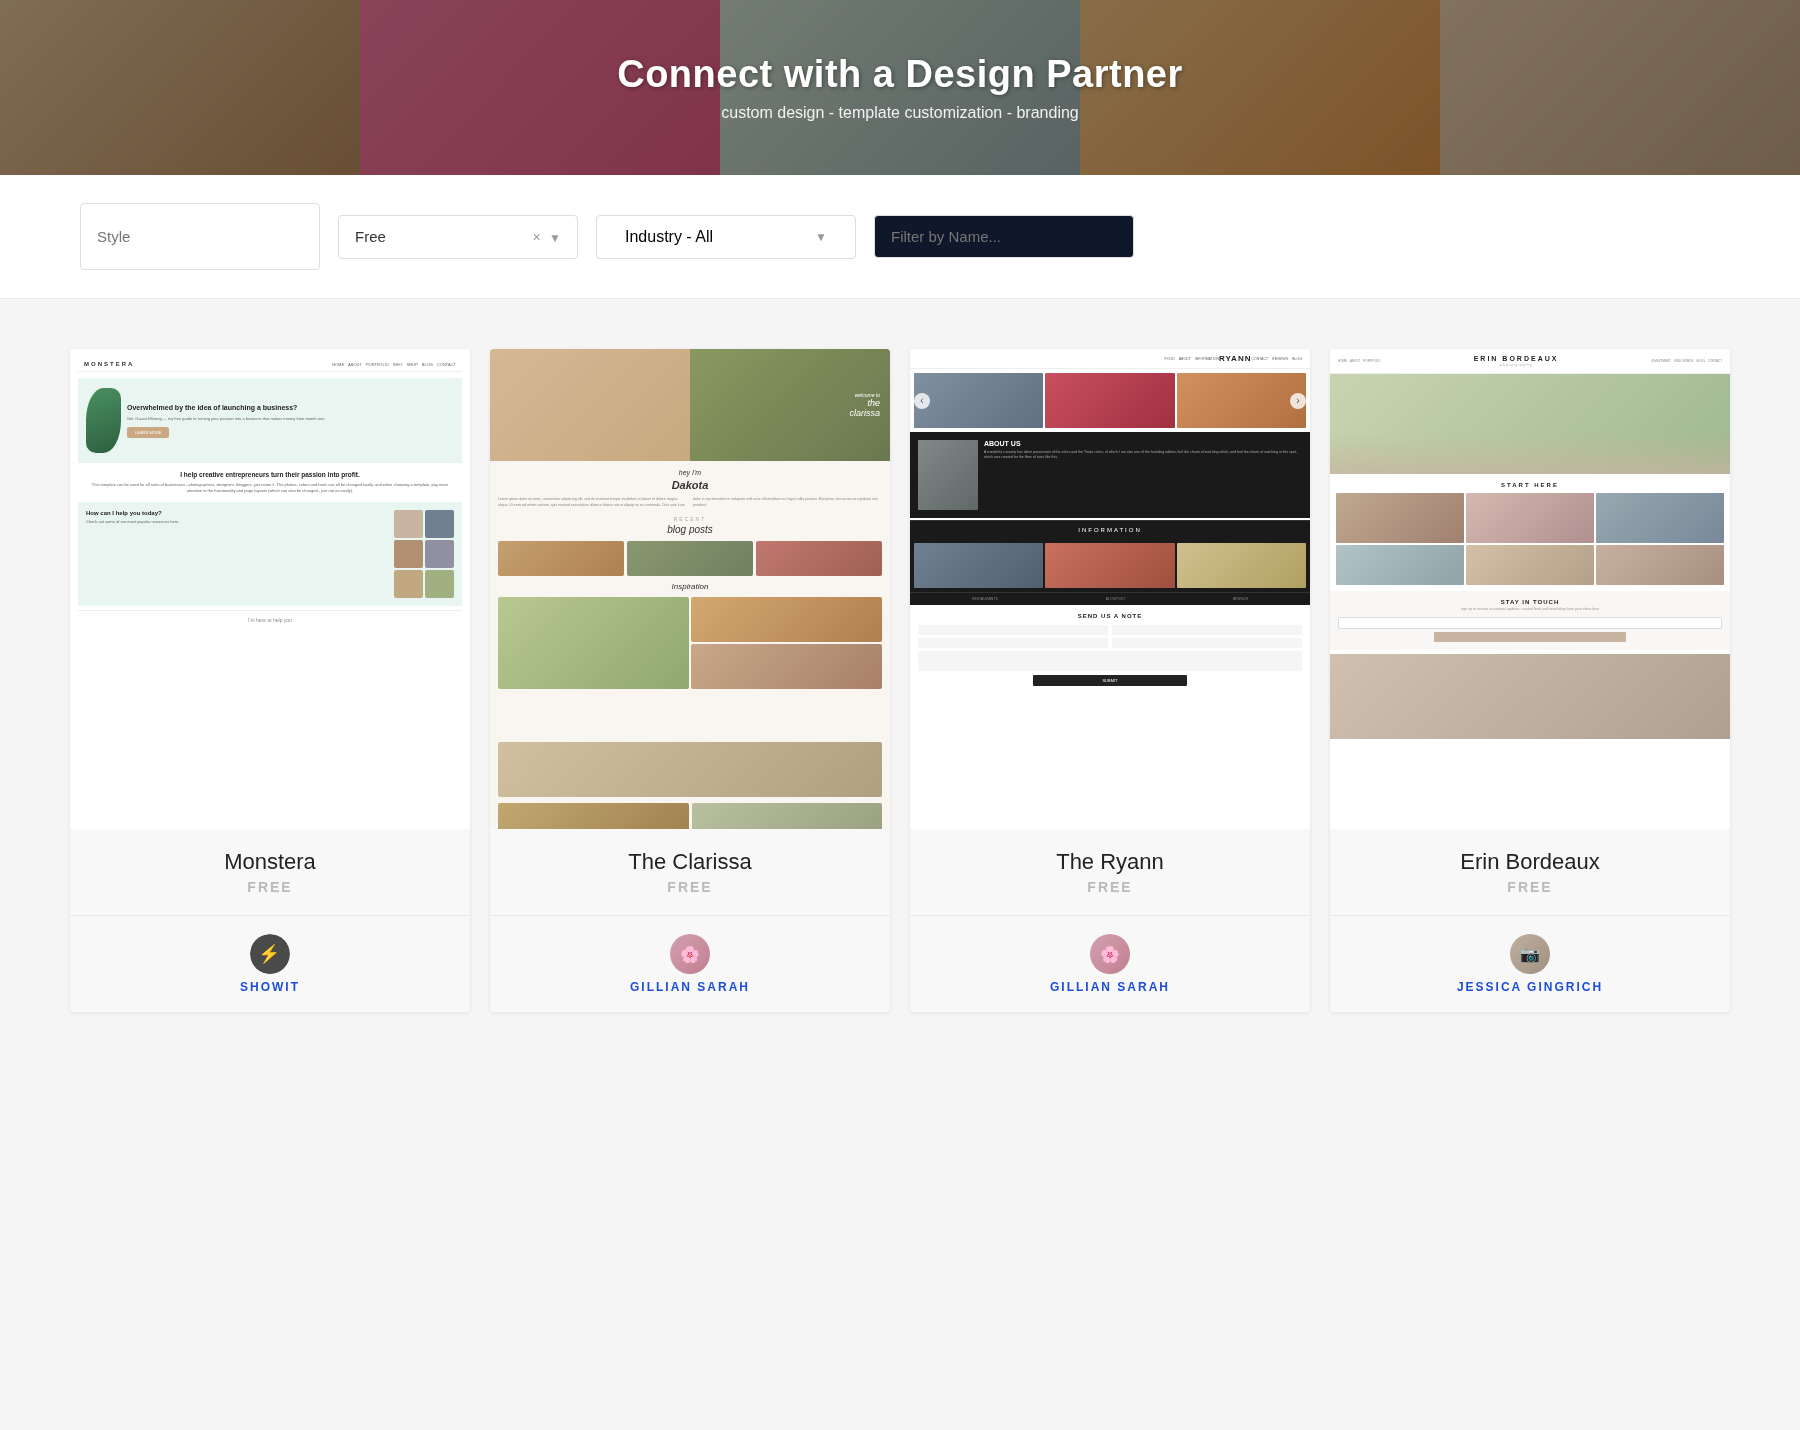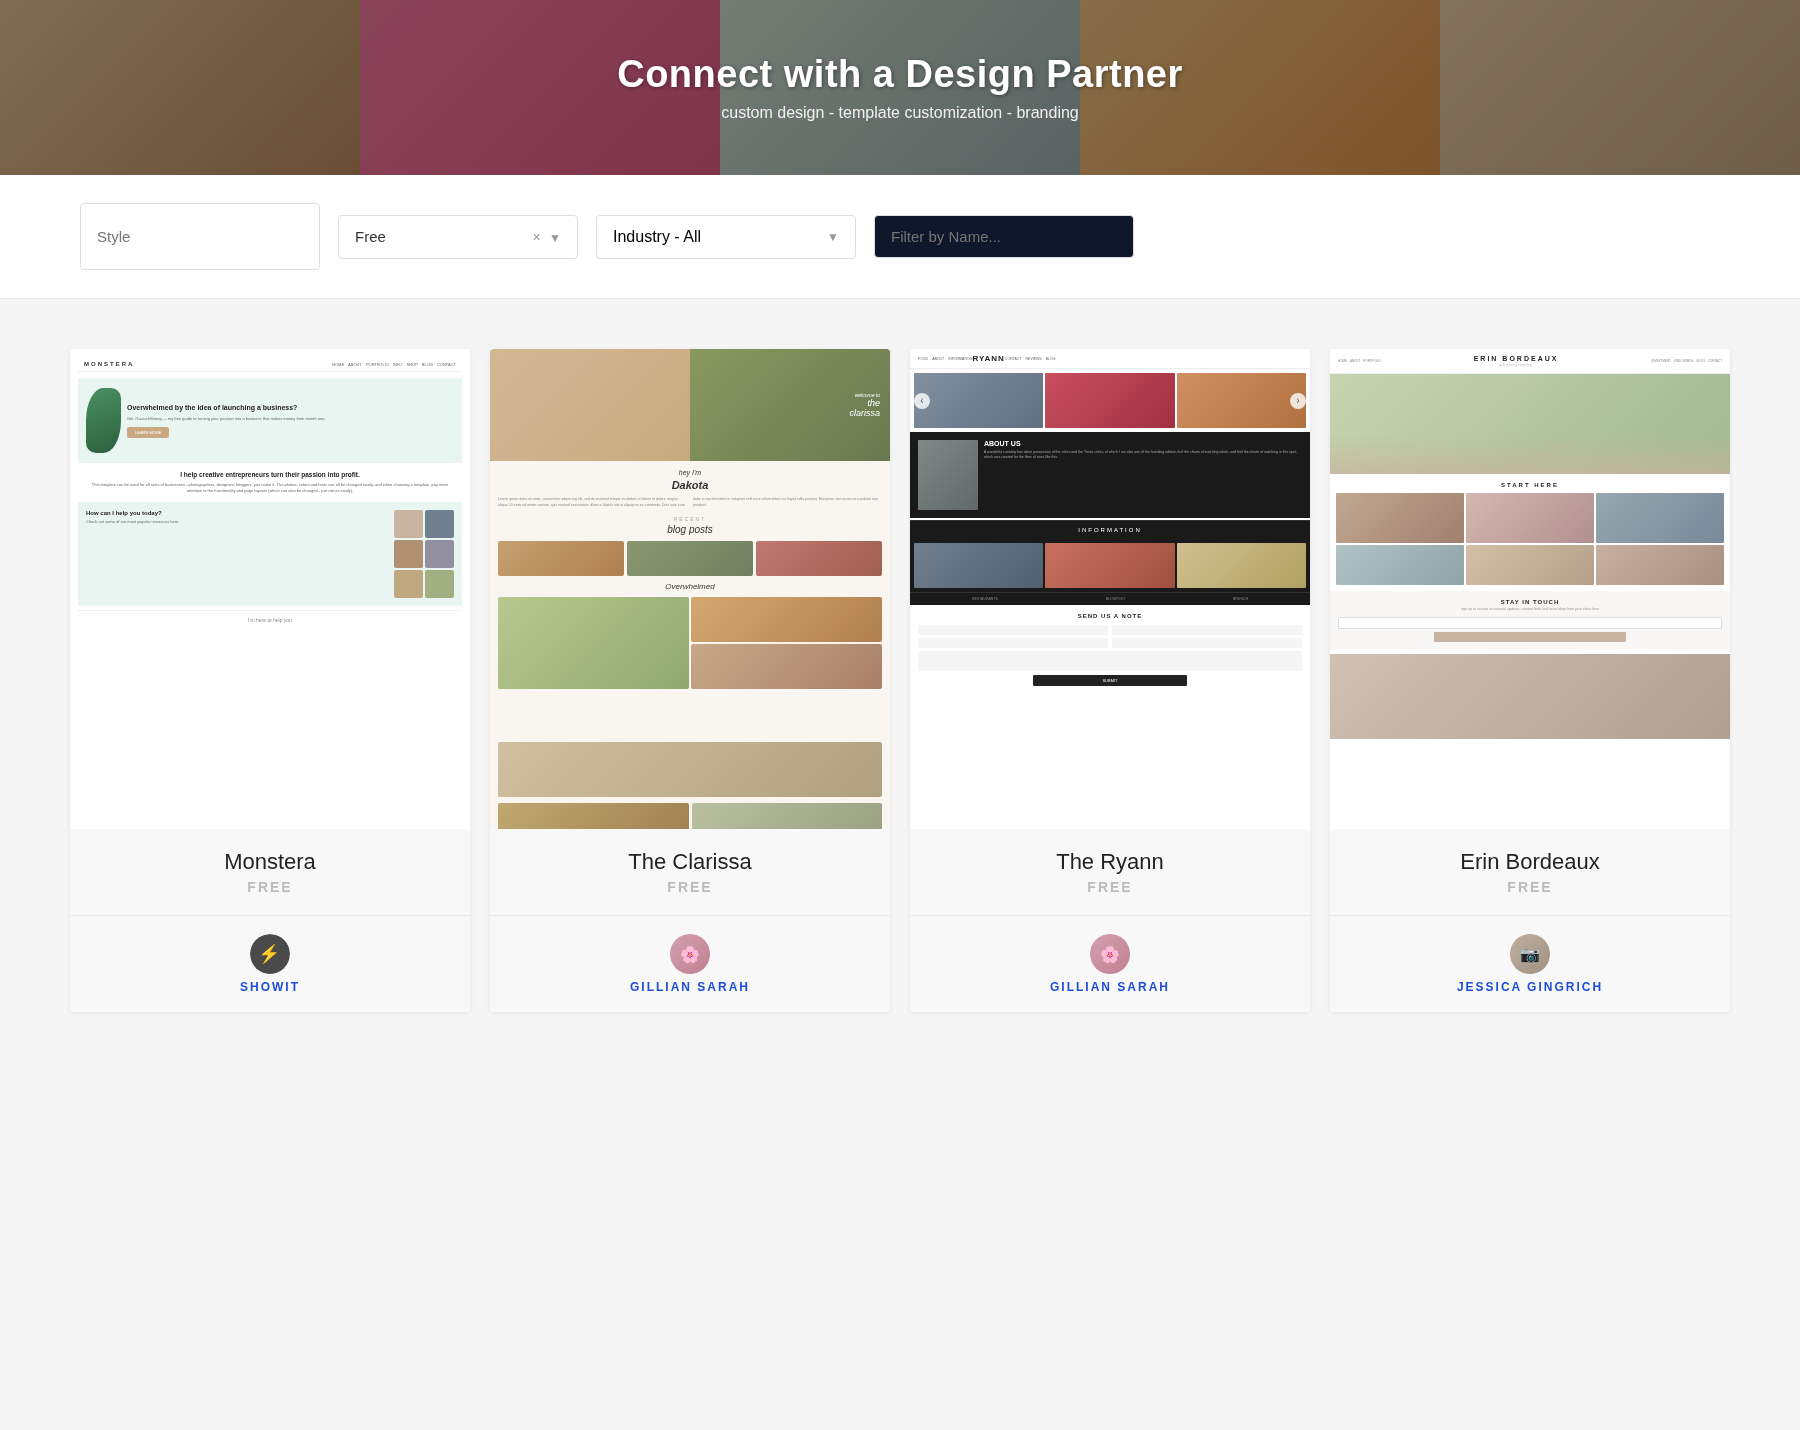--- a/index.html
+++ b/index.html
@@ -89,21 +89,21 @@
     .filter-free-tag { font-size: 15px; color: #333; }
     .filter-free-x { color: #999; font-size: 14px; cursor: pointer; margin-right: 4px; }
     .filter-free-chevron { color: #999; font-size: 12px; }
     .filter-industry {
       width: 260px;
       display: flex;
       align-items: center;
       justify-content: space-between;
       border: 1px solid #ddd;
       border-radius: 4px;
-      padding: 12px 16px;
+      padding: 12px 28px;
       background: #fff;
       cursor: pointer;
     }
     .filter-name {
       width: 260px;
       border: 1px solid #ddd;
       border-radius: 4px;
       padding: 12px 16px;
       font-size: 15px;
       color: #aaa;
@@ -263,21 +263,21 @@
     .clarissa-photo:nth-child(4) { background: linear-gradient(135deg, #b0c0a0, #90a080); grid-column: span 2; height: 45px; }
     .clarissa-big-img { width: 100%; height: 55px; background: linear-gradient(135deg, #d0c0a0, #b0a080); border-radius: 2px; }
 
     
     .ryann-preview {
       background: #fff;
     }
     .ryann-nav {
       display: flex;
       align-items: center;
-      justify-content: flex-start;
+      justify-content: flex-end;
       padding: 5px 8px;
       border-bottom: 0.5px solid #eee;
     }
     .ryann-nav-links { display: flex; gap: 4px; font-size: 3.5px; color: #666; }
     .ryann-nav-brand { font-size: 8px; font-weight: 700; letter-spacing: 1px; color: #222; }
     .ryann-photo-grid {
       display: grid;
       grid-template-columns: 1fr 1fr 1fr;
       gap: 2px;
       padding: 4px;
@@ -580,21 +580,21 @@
         <div class="clarissa-intro-h">hey I'm</div>
         <div class="clarissa-intro-name">Dakota</div>
         <div class="clarissa-text-block">Lorem ipsum dolor sit amet, consectetur adipiscing elit, sed do eiusmod tempor incididunt ut labore et dolore magna aliqua. Ut enim ad minim veniam, quis nostrud exercitation ullamco laboris nisi ut aliquip ex ea commodo. Duis aute irure dolor in reprehenderit in voluptate velit esse cillum dolore eu fugiat nulla pariatur. Excepteur sint occaecat cupidatat non proident.</div>
         <div class="clarissa-blog-h">RECENT</div>
         <div class="clarissa-blog-title">blog posts</div>
         <div class="clarissa-blog-grid">
           <div class="clarissa-blog-img"></div>
           <div class="clarissa-blog-img"></div>
           <div class="clarissa-blog-img"></div>
         </div>
-        <div class="clarissa-insp-h">Overwhelmed</div>
+        <div class="clarissa-insp-h">Inspiration</div>
         <div class="clarissa-photo-collage">
           <div class="clarissa-photo"></div>
           <div class="clarissa-photo"></div>
           <div class="clarissa-photo"></div>
         </div>
         <div class="clarissa-big-img"></div>
         <div style="margin-top:6px; display:grid; grid-template-columns:1fr 1fr; gap:3px;">
           <div style="height:40px; background: linear-gradient(135deg, #c0a870, #a08050); border-radius:2px;"></div>
           <div style="height:40px; background: linear-gradient(135deg, #b8c0a0, #98a080); border-radius:2px;"></div>
         </div>

